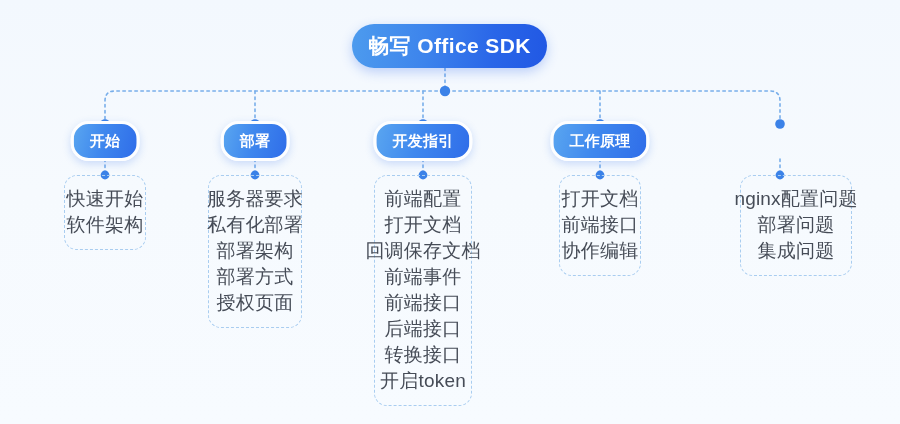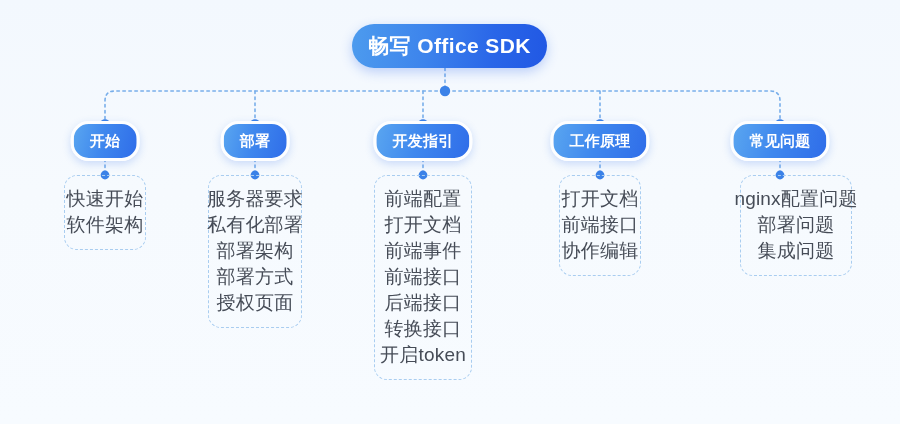--- a/index.html
+++ b/index.html
@@ -155,40 +155,36 @@
   <div class="branch" style="left:423px;">
     <div class="branch-pill">
       <span class="branch-label">开发指引</span>
     </div>
   </div>
   <div class="branch" style="left:600px;">
     <div class="branch-pill">
       <span class="branch-label">工作原理</span>
     </div>
   </div>
-  <div class="branch" style="left:780px;">
-    <div class="branch-pill">
-      <span class="branch-label">常见问题</span>
-    </div>
-  </div>
 
   <div class="leaf-box" style="left:105px; top:175px; width:82px;">
       <div class="leaf-item">快速开始</div>
       <div class="leaf-item">软件架构</div>
     </div>
   <div class="leaf-box" style="left:255px; top:175px; width:94px;">
       <div class="leaf-item">服务器要求</div>
       <div class="leaf-item">私有化部署</div>
       <div class="leaf-item">部署架构</div>
       <div class="leaf-item">部署方式</div>
       <div class="leaf-item">授权页面</div>
     </div>
   <div class="leaf-box" style="left:423px; top:175px; width:98px;">
       <div class="leaf-item">前端配置</div>
       <div class="leaf-item">打开文档</div>
+      <div class="leaf-item">回调保存文档</div>
       <div class="leaf-item">前端事件</div>
       <div class="leaf-item">前端接口</div>
       <div class="leaf-item">后端接口</div>
       <div class="leaf-item">转换接口</div>
       <div class="leaf-item">开启token</div>
     </div>
   <div class="leaf-box" style="left:600px; top:175px; width:82px;">
       <div class="leaf-item">打开文档</div>
       <div class="leaf-item">前端接口</div>
       <div class="leaf-item">协作编辑</div>

